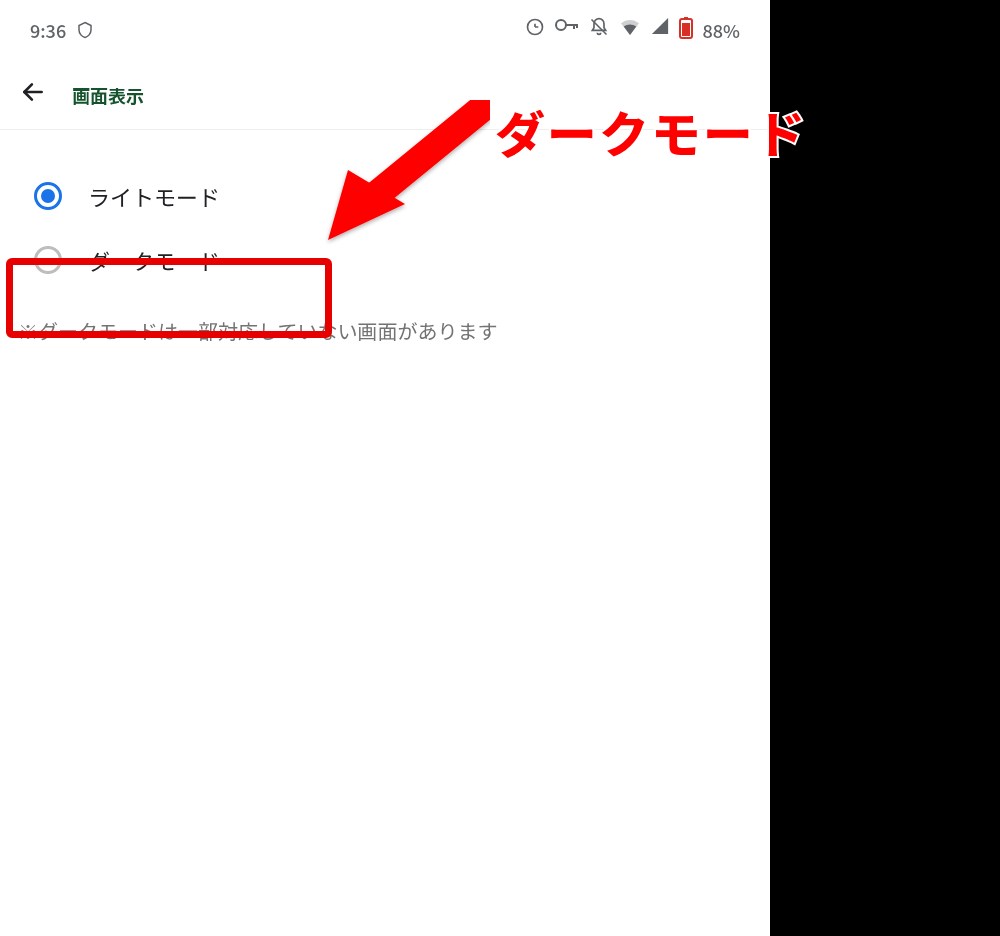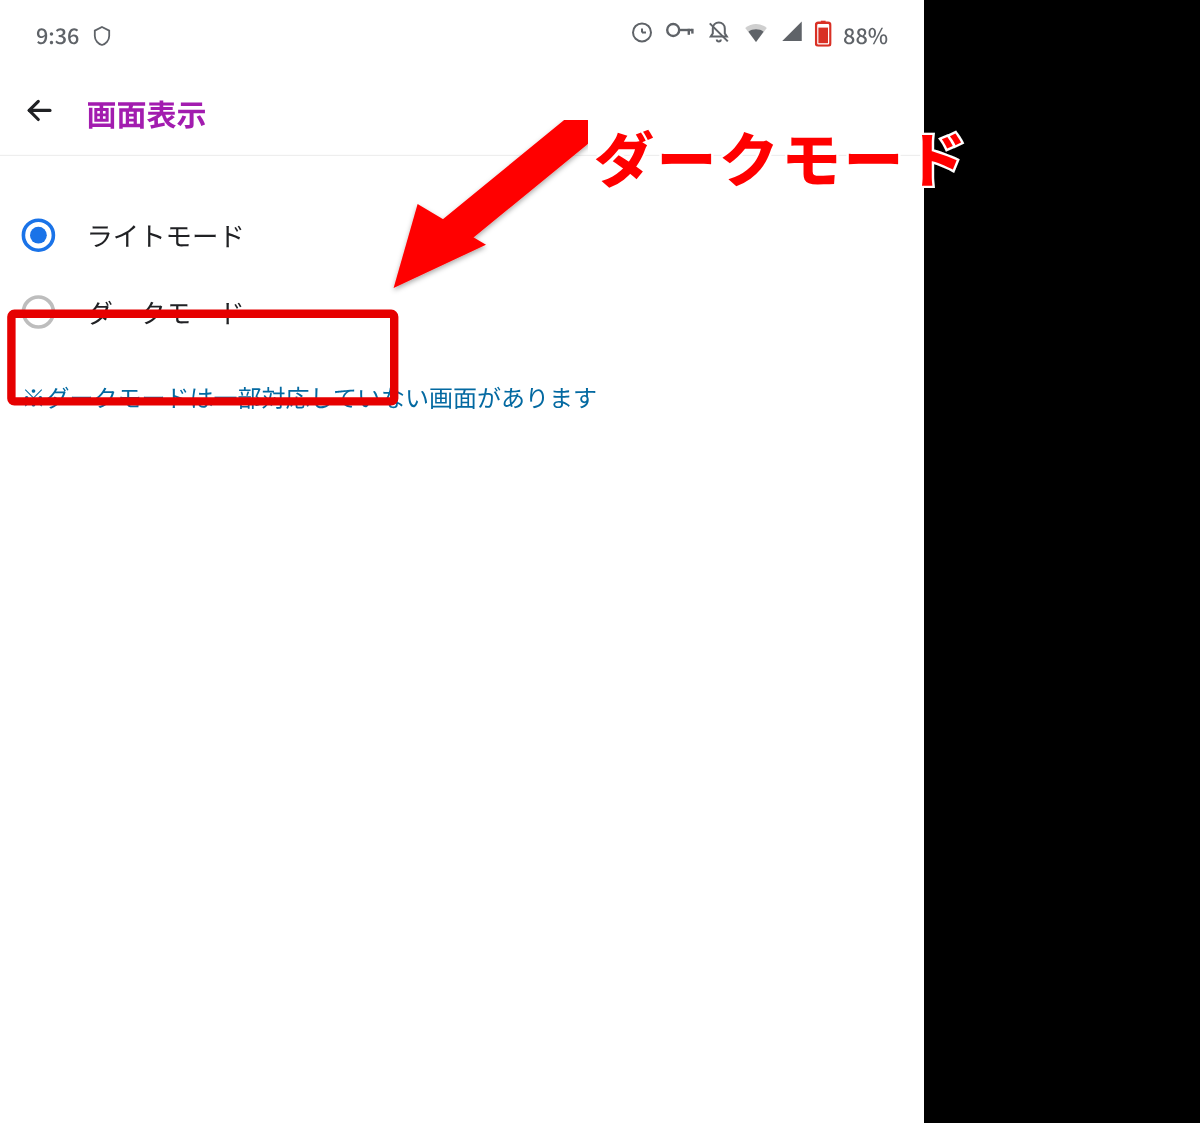--- a/index.html
+++ b/index.html
@@ -37,32 +37,32 @@
   .header {
     height: 70px;
     display: flex;
     align-items: center;
     padding: 0 20px;
     gap: 26px;
     border-bottom: 1px solid #eeeeee;
   }
   .header .back { cursor: pointer; }
   .header .title {
-    font-size: 25px;
+    font-size: 18px;
     font-weight: 700;
-    color: #a21caf;
+    color: #14532d;
   }
 
   
   .options { padding-top: 34px; }
   .option {
     display: flex;
     align-items: center;
     gap: 26px;
-    padding: 16px 18px;
+    padding: 16px 34px;
     cursor: pointer;
   }
   .option .radio {
     width: 28px; height: 28px;
     border-radius: 50%;
     border: 3px solid #bdbdbd;
     display: flex; align-items: center; justify-content: center;
   }
   .option.selected .radio {
     border-color: #1a73e8;
@@ -82,21 +82,21 @@
   .highlight-box {
     position: absolute;
     border: 7px solid #e60000;
     border-radius: 6px;
     pointer-events: none;
   }
 
   .note {
     padding: 24px 18px;
     font-size: 20px;
-    color: #0369a1;
+    color: #737373;
   }
 
   
   .annotation {
     position: absolute;
     pointer-events: none;
   }
   .annotation-text {
     position: absolute;
     font-size: 50px;

